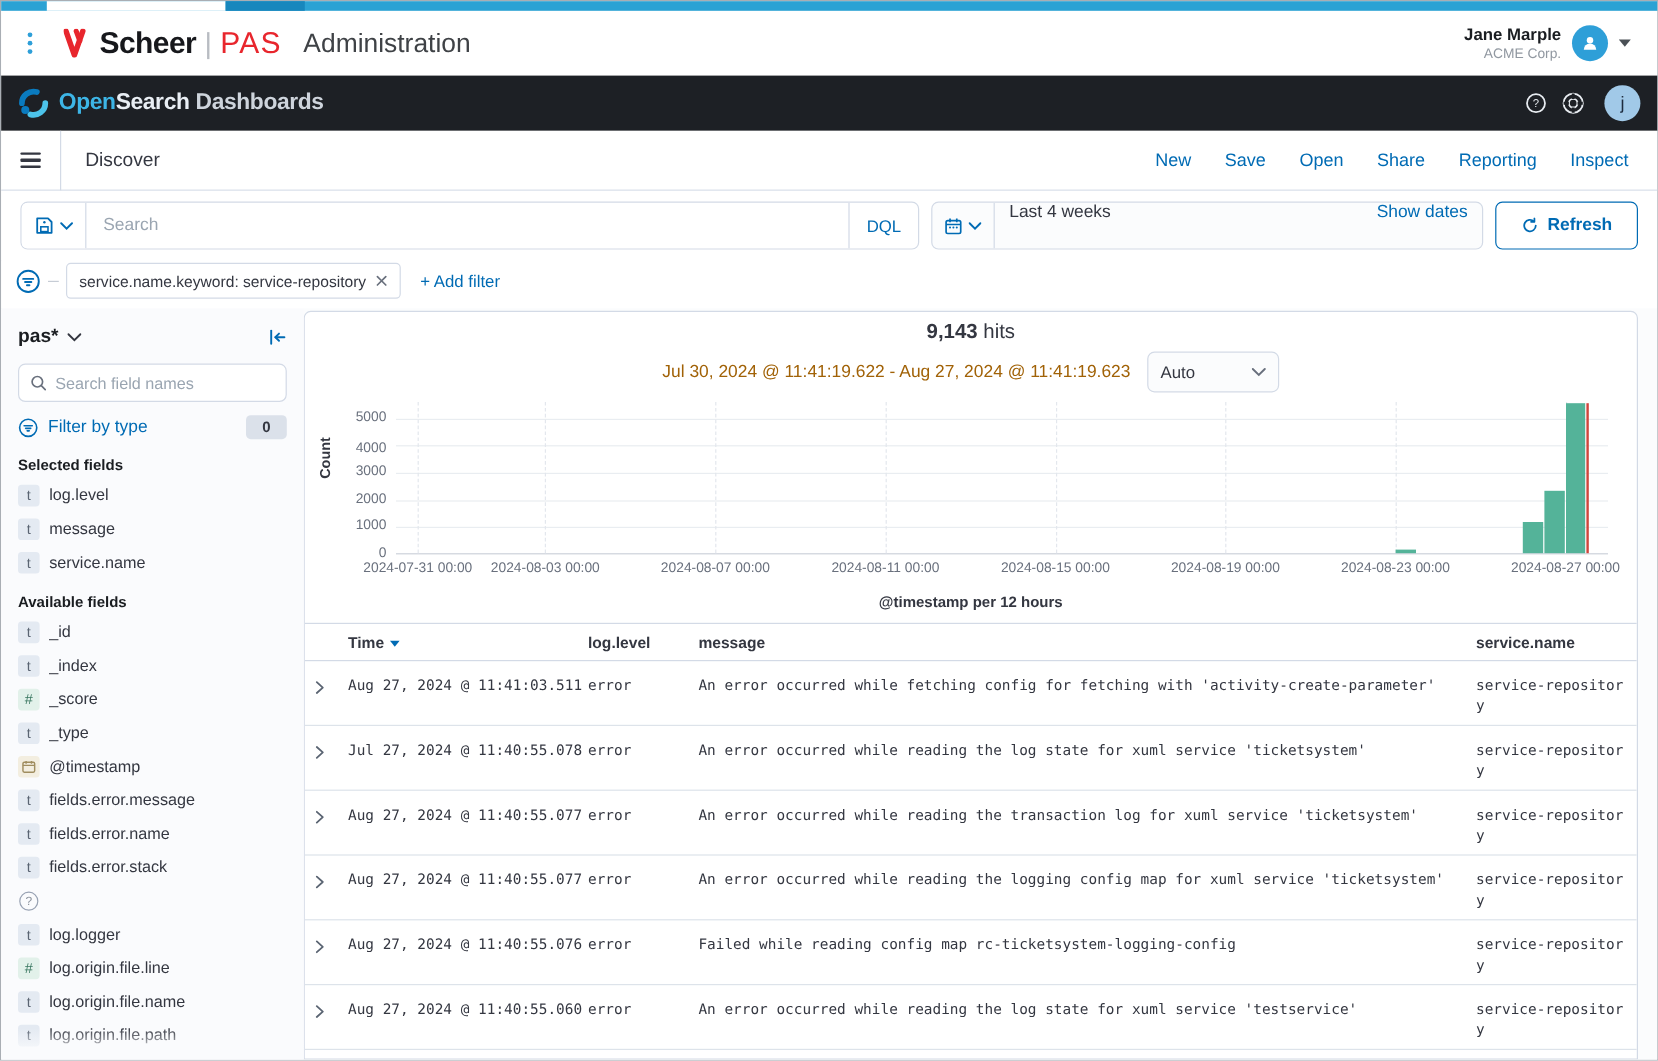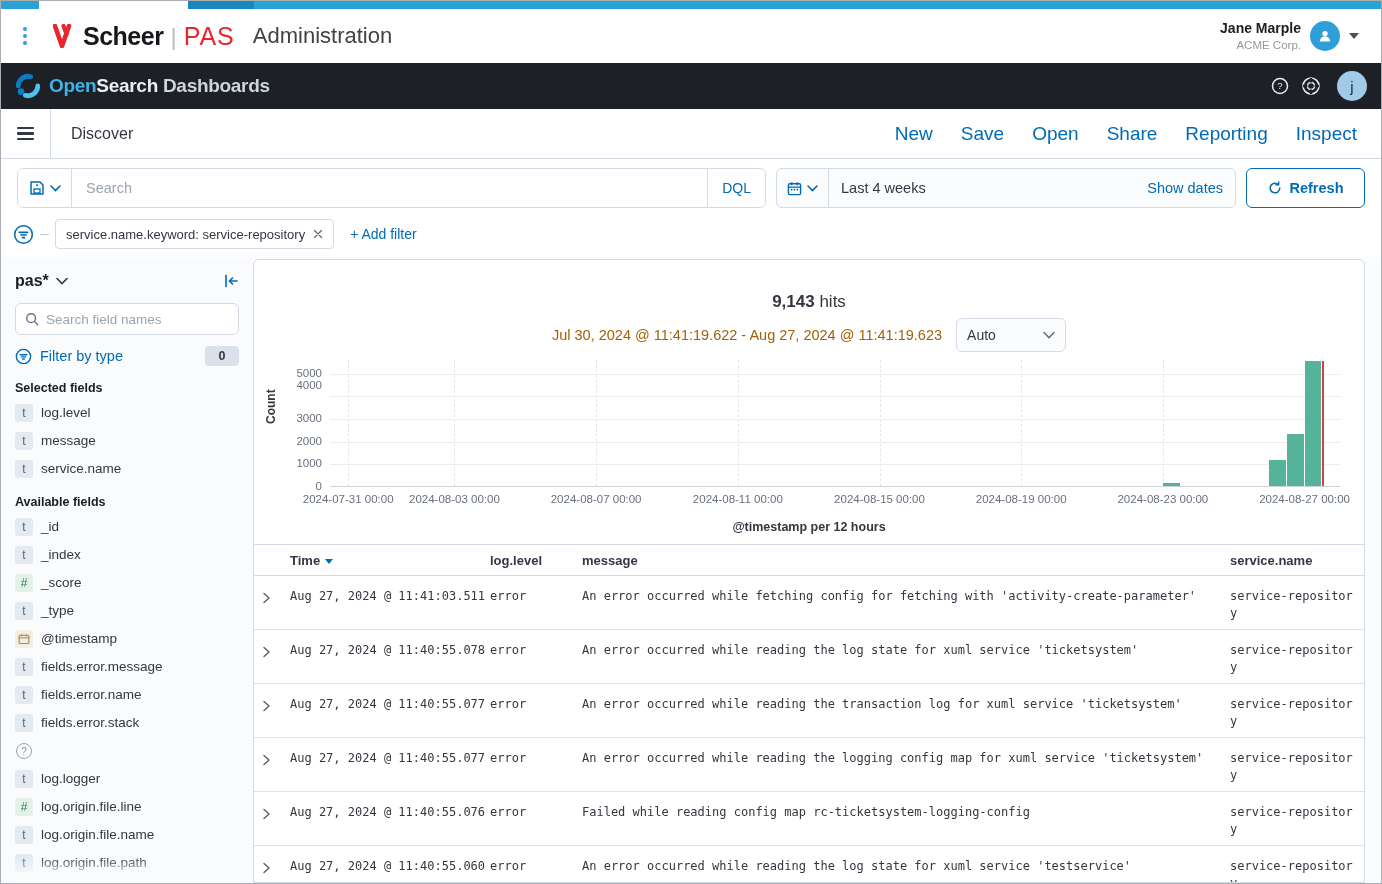--- a/index.html
+++ b/index.html
@@ -37,30 +37,30 @@
   .osd-right { margin-left:auto; display:flex; align-items:center; gap:12px; }
   .osd-avatar { width:30px; height:30px; border-radius:50%; background:#a1c9e8; color:#1d2b3e; font-size:15px; display:flex; align-items:center; justify-content:center; margin-left:4px; }
 
   
   .nav-bar { height:50px; background:#fff; border-bottom:1px solid #d3dae6; display:flex; align-items:center; padding:0 24px 0 16px; flex:0 0 auto; }
   .hamburger { display:flex; flex-direction:column; gap:3.5px; cursor:pointer; margin-right:16px; }
   .hamburger i { width:17px; height:2.2px; background:#343741; border-radius:1px; }
   .nav-divider { width:1px; height:50px; background:#d3dae6; margin-right:20px; }
   .page-title { font-size:16px; color:#343741; }
   .nav-actions { margin-left:auto; display:flex; gap:28px; }
-  .nav-link { color:#006BB4; font-size:19px; cursor:pointer; }
+  .nav-link { color:#006BB4; font-size:15px; cursor:pointer; }
 
   
   .query-row { height:58px; display:flex; align-items:center; gap:10px; padding:0 16px; background:#fff; flex:0 0 auto; }
   .search-group { flex:1; height:40px; border:1px solid #d3dae6; border-radius:6px; background:#fff; display:flex; align-items:center; overflow:hidden; }
   .save-seg { width:54px; height:100%; border-right:1px solid #d3dae6; display:flex; align-items:center; justify-content:center; gap:5px; cursor:pointer; background:#fff; }
   .search-input { flex:1; border:none; outline:none; font-size:14.5px; padding:0 14px; color:#343741; background:transparent; }
   .search-input::placeholder { color:#9aa5b1; }
   .dql { border-left:1px solid #d3dae6; height:100%; display:flex; align-items:center; padding:0 14px; color:#006BB4; font-size:14px; cursor:pointer; }
-  .date-group { width:460px; height:40px; border:1px solid #d3dae6; border-radius:6px; background:#fbfcfd; display:flex; align-items:center; overflow:hidden; flex:0 0 auto; }
+  .date-group { width:460px; height:40px; border:1px solid #d3dae6; border-radius:6px; background:#fbfcfd; display:flex; overflow:hidden; flex:0 0 auto; }
   .cal-seg { width:52px; height:100%; border-right:1px solid #d3dae6; display:flex; align-items:center; justify-content:center; gap:5px; cursor:pointer; }
   .time-range { flex:1; padding:0 12px; font-size:14.5px; color:#343741; cursor:pointer; }
   .show-dates { padding:0 12px; color:#006BB4; font-size:14.5px; cursor:pointer; white-space:nowrap; }
   .refresh-btn { width:119px; height:40px; border:1px solid #006BB4; border-radius:6px; background:#fff; color:#006BB4; font-size:14.5px; font-weight:600; display:flex; align-items:center; justify-content:center; gap:8px; cursor:pointer; flex:0 0 auto; }
 
   
   .filter-row { height:40px; display:flex; align-items:center; padding:0 16px 6px 12px; gap:6px; background:#fff; flex:0 0 auto; }
   .filter-connector { width:9px; height:1px; background:#c6ccd5; }
   .filter-pill { height:30px; border:1px solid #d3dae6; border-radius:4px; background:#fff; display:flex; align-items:center; padding:0 10px; font-size:13px; color:#343741; cursor:pointer; gap:8px; }
   .add-filter { color:#006BB4; font-size:14px; margin-left:10px; cursor:pointer; }
@@ -82,21 +82,21 @@
   .fbadge { width:18px; height:18px; border-radius:3px; display:flex; align-items:center; justify-content:center; font-size:12px; flex:0 0 auto; }
   .fbadge.t { background:#e4eaf2; color:#5a6472; }
   .fbadge.num { background:#e2f1ea; color:#38765f; }
   .fbadge.date { background:#f3eee0; }
   .fbadge.q { width:16px; height:16px; border:1px solid #98a2b3; border-radius:50%; color:#8a919c; font-size:10px; background:transparent; margin:1px; }
   .field-label { font-size:13.5px; color:#343741; line-height:17px; max-width:168px; overflow-wrap:break-word; word-break:break-word; }
   .sidebar-fade { position:absolute; left:0; right:0; bottom:0; height:26px; background:linear-gradient(rgba(250,251,253,0), #fafbfd 85%); pointer-events:none; }
 
   
   .main { flex:1; padding:2px 16px 0 0; overflow:hidden; }
-  .panel { background:#fff; border:1px solid #d3dae6; border-radius:6px 6px 0 0; height:100%; padding-top:28px; overflow:hidden; }
+  .panel { background:#fff; border:1px solid #d3dae6; border-radius:6px 6px 0 0; height:100%; padding-top:3px; overflow:hidden; }
   .hits-line { text-align:center; font-size:17px; margin:4px 0 6px 0; }
   .hits-num { font-weight:700; }
   .subtitle-row { display:flex; align-items:center; justify-content:center; gap:14px; margin-bottom:6px; }
   .subtitle { font-size:14.5px; color:#a16207; }
   .interval-select { width:110px; height:34px; border:1px solid #d3dae6; border-radius:6px; background:#fbfcfd; display:flex; align-items:center; padding:0 10px; font-size:14px; color:#343741; cursor:pointer; }
   .interval-select .sel-caret { margin-left:auto; display:flex; }
 
   .chart-wrap { position:relative; margin:8px 18px 0 10px; height:152px; }
   .count-label { position:absolute; left:0; top:64px; transform:rotate(-90deg); transform-origin:left top; font-size:12px; font-weight:700; color:#343741; }
   .ylabels { position:absolute; left:8px; top:0; width:50px; height:127px; }
@@ -394,21 +394,21 @@
           </div>
         </div>
 
         <div class="chart-wrap">
           <span class="count-label">Count</span>
           <div class="ylabels" id="ylabels">
               <div style="top: 120px;">0</div>
               <div style="top: 97.3214px;">1000</div>
               <div style="top: 74.6429px;">2000</div>
               <div style="top: 51.9643px;">3000</div>
-              <div style="top: 19px;">4000</div>
+              <div style="top: 33px;">4000</div>
               <div style="top: 6.60714px;">5000</div>
             </div>
           <div class="plot" id="plot">
               <div class="hgrid" style="top: 104.321px;"></div>
               <div class="hgrid" style="top: 81.6429px;"></div>
               <div class="hgrid" style="top: 58.9643px;"></div>
               <div class="hgrid" style="top: 36.2857px;"></div>
               <div class="hgrid" style="top: 13.6071px;"></div>
               <div class="vgrid" style="left: 1.79909%;"></div>
               <div class="vgrid" style="left: 12.3206%;"></div>
@@ -452,21 +452,21 @@
                   </svg></div>
                 <div class="c-time cell">Aug 27, 2024 @ 11:41:03.511</div>
                 <div class="c-level cell">error</div>
                 <div class="c-msg cell">An error occurred while fetching config for fetching with 'activity-create-parameter'</div>
                 <div class="c-svc cell">service-repository</div>
               </div>
               <div class="trow">
                 <div class="c-exp"><svg width="9" height="12" viewBox="0 0 9 12">
                     <polyline points="2,1.5 7,6 2,10.5" fill="none" stroke="#5a6472" stroke-width="1.5" stroke-linecap="round" stroke-linejoin="round"></polyline>
                   </svg></div>
-                <div class="c-time cell">Aug 27, 2024 @ 11:40:55.078</div>
+                <div class="c-time cell">Jul 27, 2024 @ 11:40:55.078</div>
                 <div class="c-level cell">error</div>
                 <div class="c-msg cell">An error occurred while reading the log state for xuml service 'ticketsystem'</div>
                 <div class="c-svc cell">service-repository</div>
               </div>
               <div class="trow">
                 <div class="c-exp"><svg width="9" height="12" viewBox="0 0 9 12">
                     <polyline points="2,1.5 7,6 2,10.5" fill="none" stroke="#5a6472" stroke-width="1.5" stroke-linecap="round" stroke-linejoin="round"></polyline>
                   </svg></div>
                 <div class="c-time cell">Aug 27, 2024 @ 11:40:55.077</div>
                 <div class="c-level cell">error</div>

